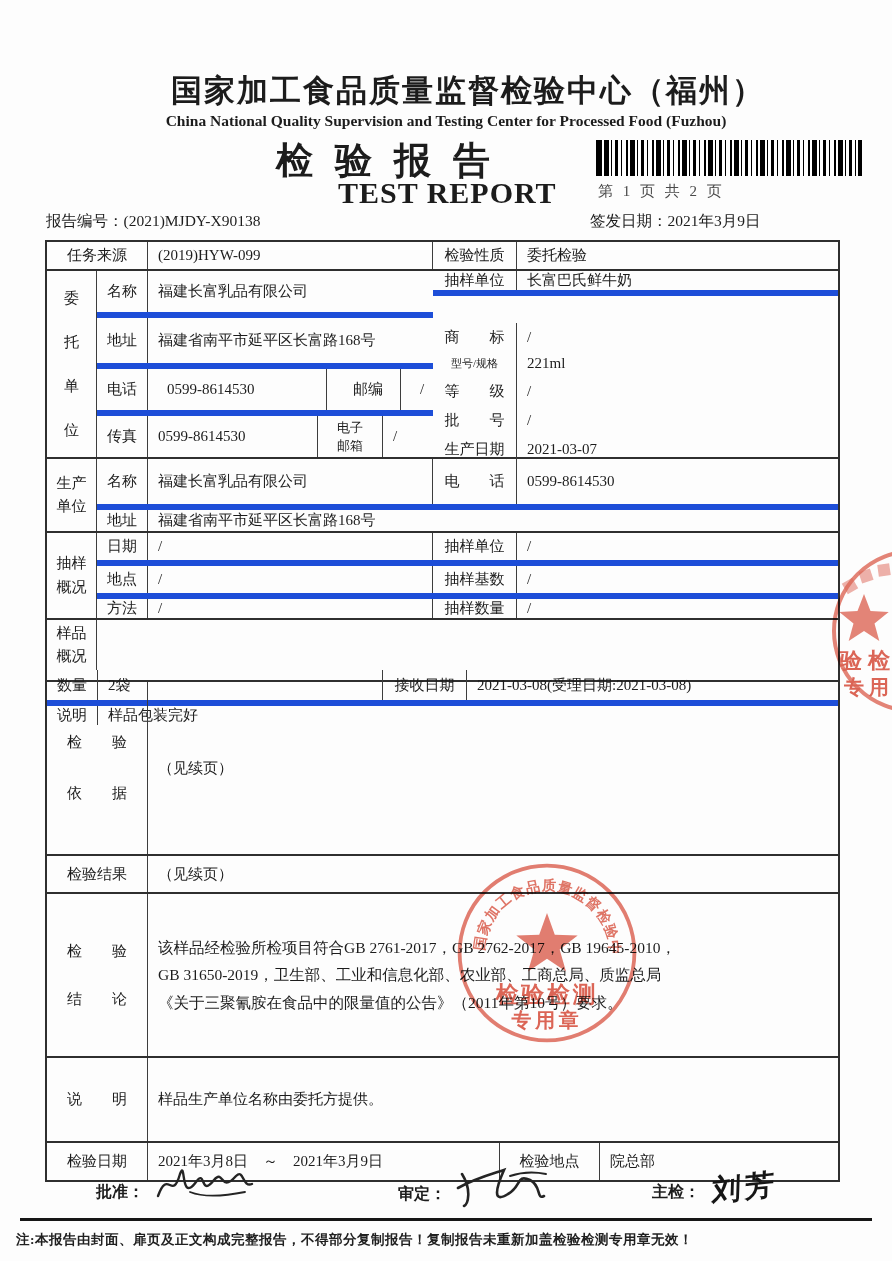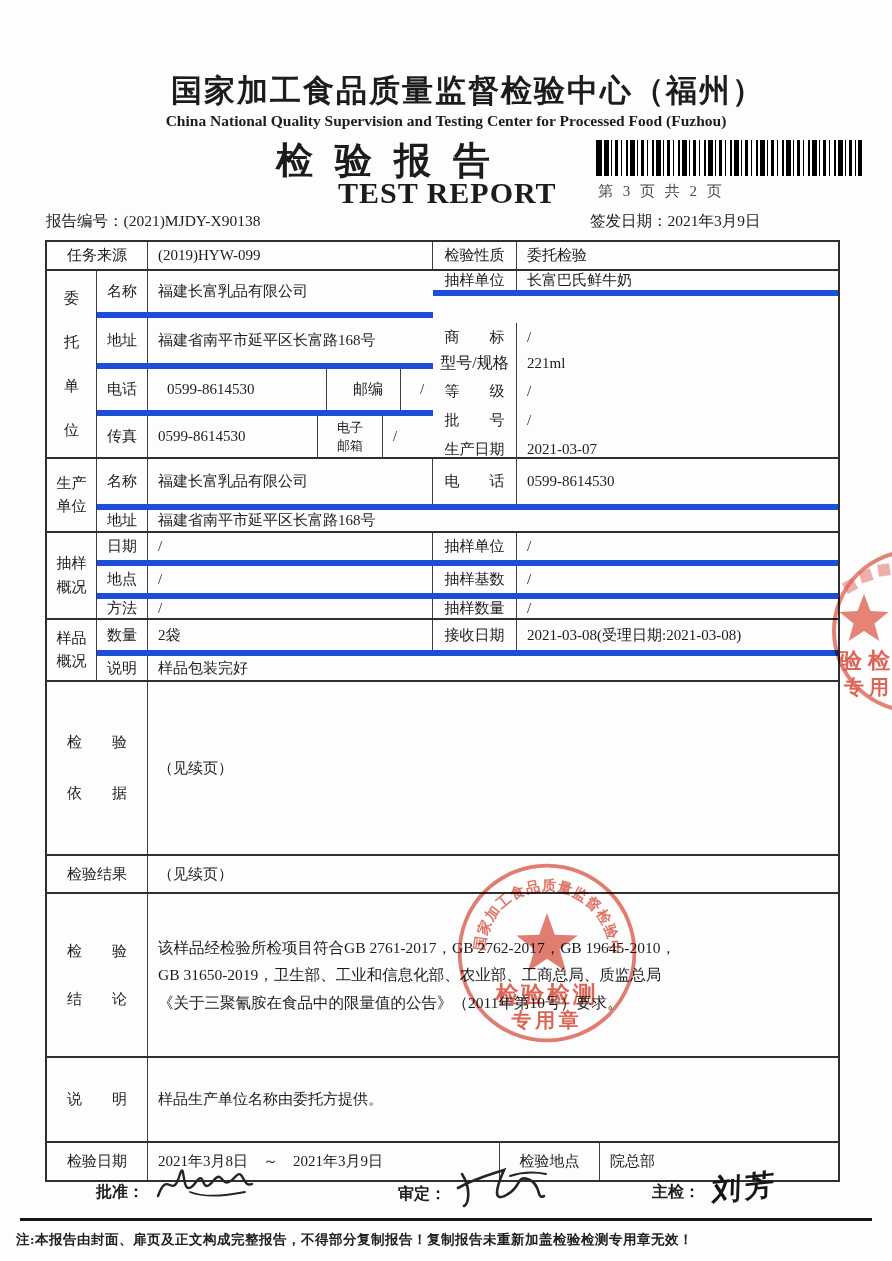--- a/index.html
+++ b/index.html
@@ -51,21 +51,21 @@
   
   .w50{width:50px;flex:0 0 50px;} .w51{width:51px;flex:0 0 51px;}
   .w65{width:65px;flex:0 0 65px;} .w84{width:84px;flex:0 0 84px;}
   .w100{width:100px;flex:0 0 100px;} .w101{width:101px;flex:0 0 101px;}
   .w170{width:170px;flex:0 0 170px;} .w285{width:285px;flex:0 0 285px;}
   .w336{width:336px;flex:0 0 336px;} .w352{width:352px;flex:0 0 352px;text-align:center;}
   .w405{width:405px;flex:0 0 405px;}
   
   .h27{height:27px;} .h29{height:29px;} .h30{height:30px;} .h36{height:36px;}
   .h37{height:37px;} .h45{height:45px;} .h46{height:46px;gap:9px;} .h50{height:50px;}
-  .h60{height:60px;} .h72{height:72px;} .h83{height:83px;} .h85{height:85px;}
+  .h60{height:60px;flex-direction:column;} .h72{height:72px;} .h83{height:83px;} .h85{height:85px;}
   .h162{height:162px;} .h172{height:172px;} .h186{height:186px;}
   .mh28{height:28px;margin-top:27px;} .mh24{height:24px;} .mh32{height:32px;}
   .mh27{height:27px;} .mh30{height:30px;}
   .basis-label{white-space:pre-line;line-height:3.4;text-align:center;}
   .concl-label{white-space:pre-line;line-height:3.2;text-align:center;}
   .concl-text{white-space:pre-line;line-height:1.75;font-size:15.5px;}
   
   .sig-label{position:absolute;font-size:16px;font-weight:bold;}
   .sig-name{position:absolute;font-size:29px;font-weight:bold;
     transform:rotate(-6deg) skewX(-8deg);color:#161616;letter-spacing:4px;}
@@ -79,21 +79,21 @@
 </head>
 <body>
 
 <div class="page">
 
   <div class="org-cn">国家加工食品质量监督检验中心（福州）</div>
   <div class="org-en">China National Quality Supervision and Testing Center for Processed Food (Fuzhou)</div>
   <div class="rpt-cn">检验报告</div>
   <div class="rpt-en">TEST REPORT</div>
   <div class="barcode"></div>
-  <div class="pageinfo">第 3 页  共 2 页</div>
+  <div class="pageinfo">第 1 页  共 2 页</div>
   <div class="rptno">报告编号：(2021)MJDY-X90138</div>
   <div class="issuedate">签发日期：2021年3月9日</div>
 
   <div class="doc-table">
 
     <div class="band h27">
       <div class="cell lab w101">任务来源</div>
       <div class="cell val w285">(2019)HYW-099</div>
       <div class="cell lab w84">检验性质</div>
       <div class="cell val grow end">委托检验</div>
@@ -131,21 +131,21 @@
         <div class="row h45">
           <div class="cell lab w84">抽样单位</div>
           <div class="cell val grow end">长富巴氏鲜牛奶</div>
         </div>
         <div class="col" style="flex:1;">
           <div class="mrow mh28">
             <div class="cell lab w84">商　　标</div>
             <div class="cell val grow end">/</div>
           </div>
           <div class="mrow mh24">
-            <div class="cell lab w84" style="font-size:16px;">型号/规格</div>
+            <div class="cell lab w84" style="font-size:11px;">型号/规格</div>
             <div class="cell val grow end">221ml</div>
           </div>
           <div class="mrow mh32">
             <div class="cell lab w84">等　　级</div>
             <div class="cell val grow end">/</div>
           </div>
           <div class="mrow mh27">
             <div class="cell lab w84">批　　号</div>
             <div class="cell val grow end">/</div>
           </div>

